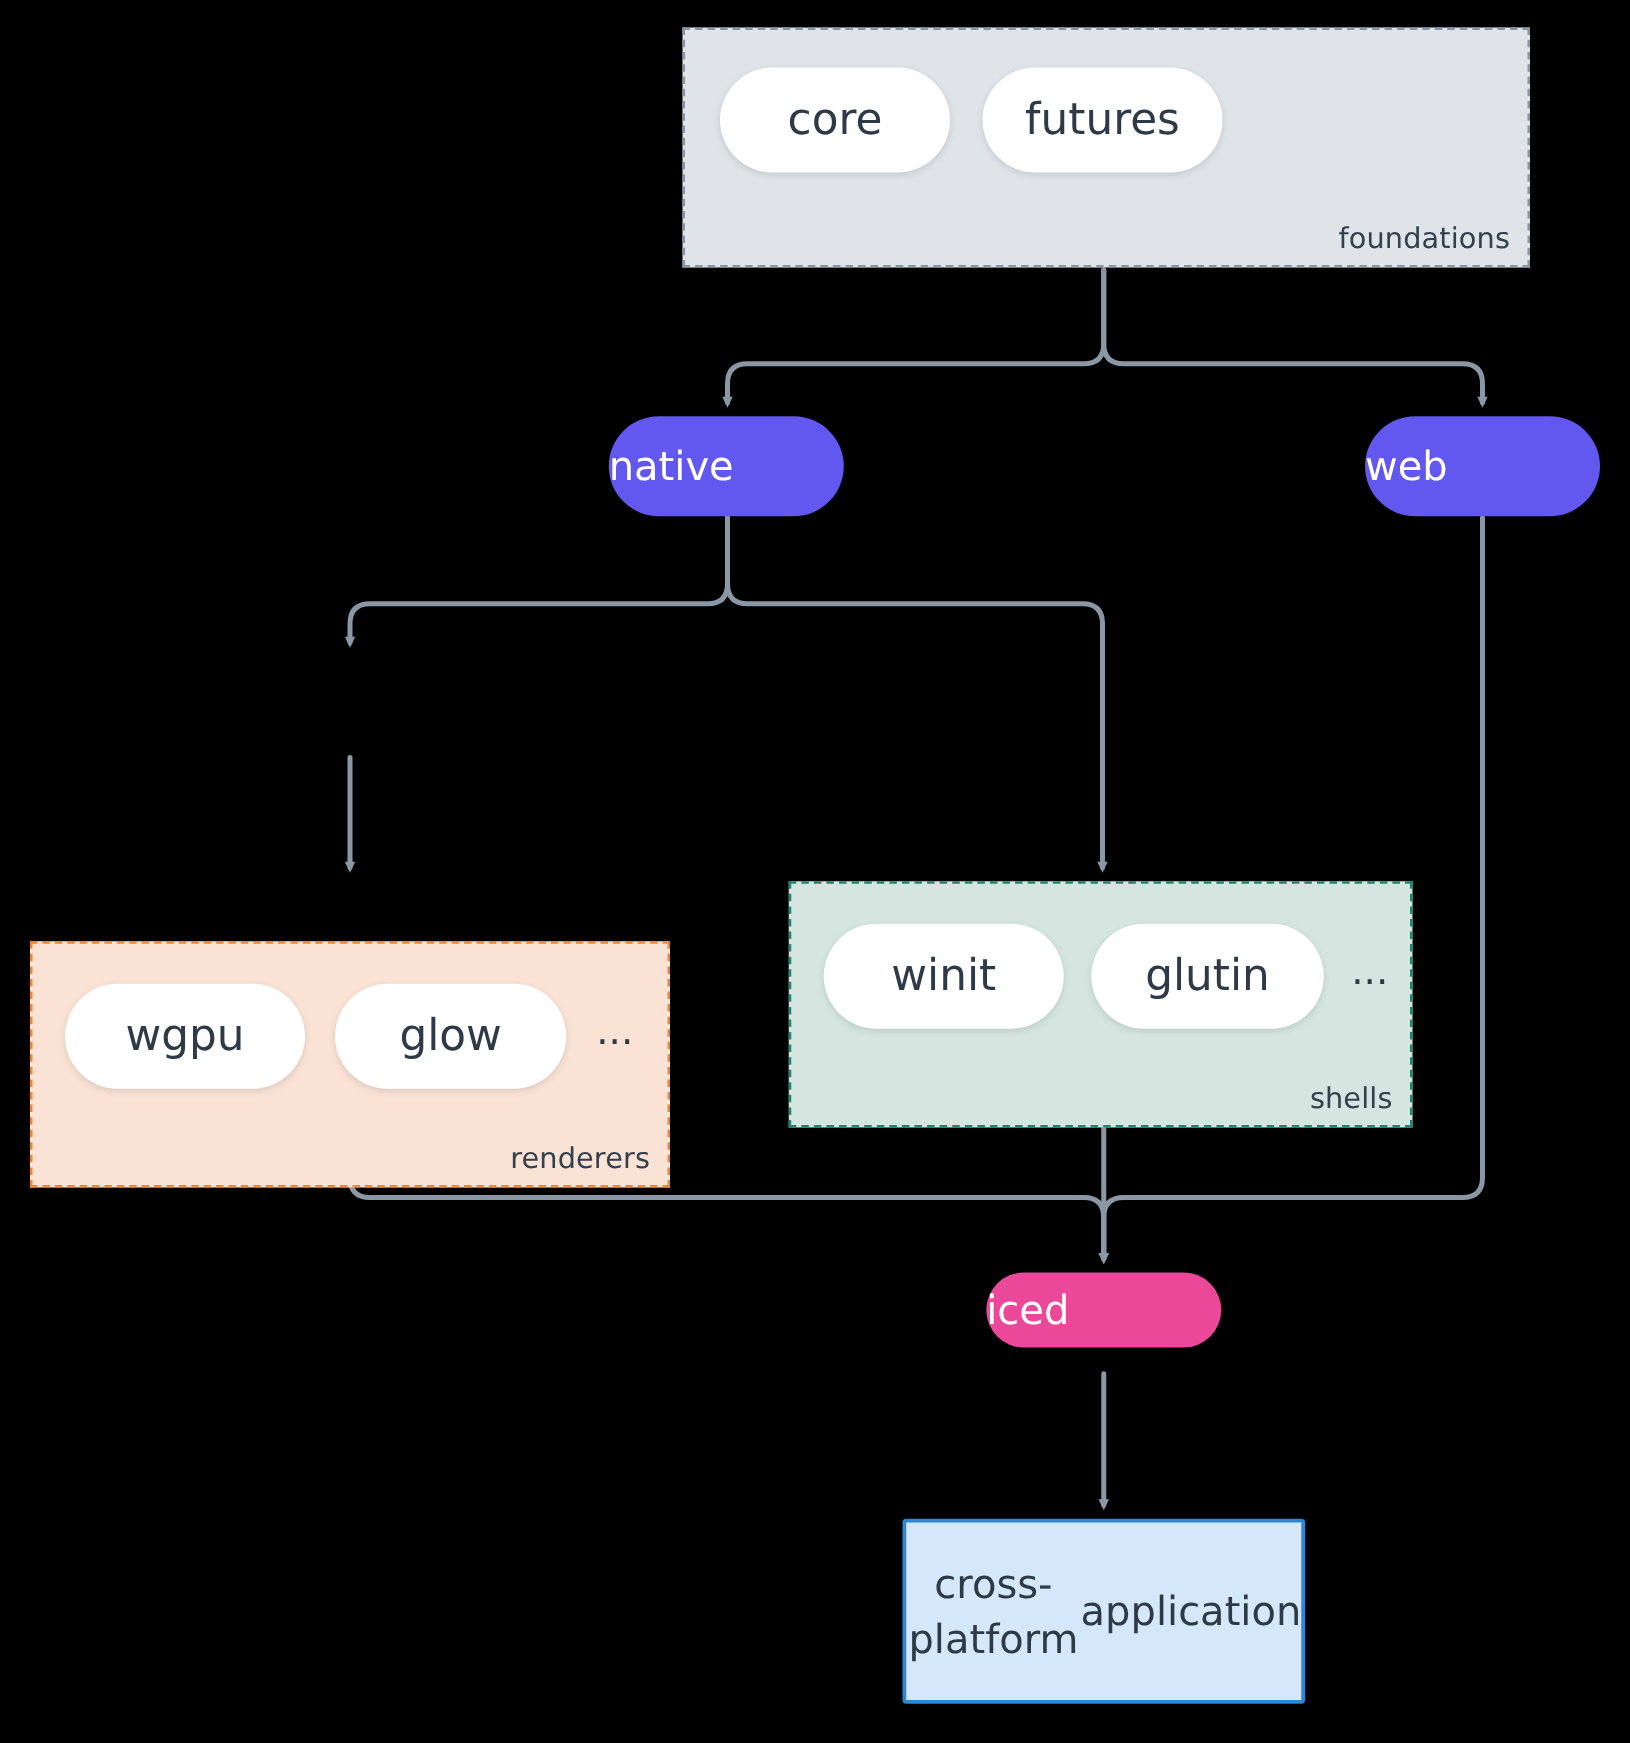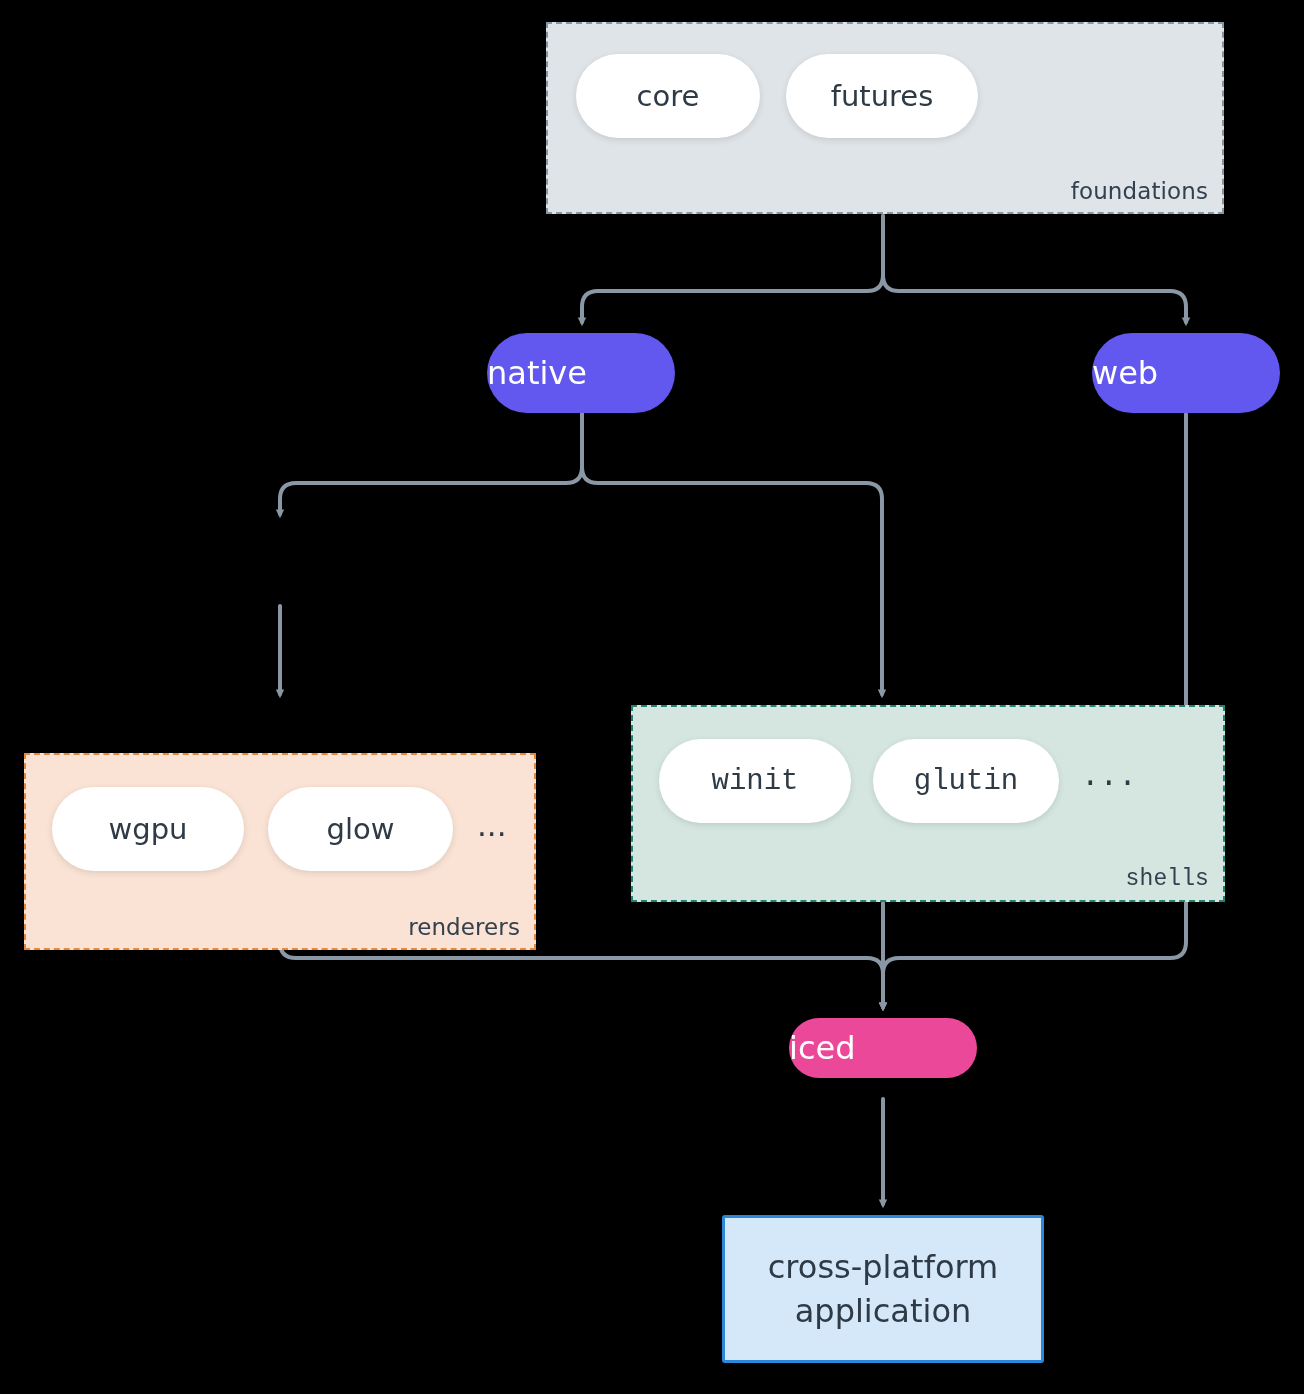--- a/index.html
+++ b/index.html
@@ -54,45 +54,44 @@
     top: 705px;
     width: 512px;
     height: 197px;
     background: #fae3d4;
     border: 2px dashed #e8883a;
     margin-top: 48px;
   }
   .cluster-shells {
     left: 631px;
     top: 705px;
-    width: 594px;
+    width: 499px;
     height: 197px;
     background: #d5e6e0;
     border: 2px dashed #1f8570;
-    font-family: Liberation Mono, monospace;
   }
 
   
   .pill-row {
     position: absolute;
     left: 0;
     top: 0;
     display: flex;
     align-items: center;
   }
   .pill {
     box-sizing: border-box;
     height: 84px;
     border-radius: 42px;
     background: #ffffff;
     box-shadow: 0 2px 6px rgba(40, 50, 60, 0.14);
     display: flex;
     align-items: center;
     justify-content: center;
-    font-size: 29px;
+    font-size: 35px;
     color: #2e3b47;
     white-space: nowrap;
   }
   .ellipsis {
     font-size: 31px;
     color: #2e3b47;
     line-height: 0.6;
     padding-bottom: 8px;
   }
 
@@ -142,21 +141,20 @@
     position: absolute;
     left: 722px;
     top: 1215px;
     width: 322px;
     height: 148px;
     box-sizing: border-box;
     background: #d5e8f9;
     border: 3px solid #2b88d8;
     border-radius: 3px;
     display: flex;
-    flex-direction: column;
     align-items: center;
     justify-content: center;
     font-size: 32px;
     color: #2e3b47;
     line-height: 1.38;
     text-align: center;
   }
 </style>
 </head>
 <body>

